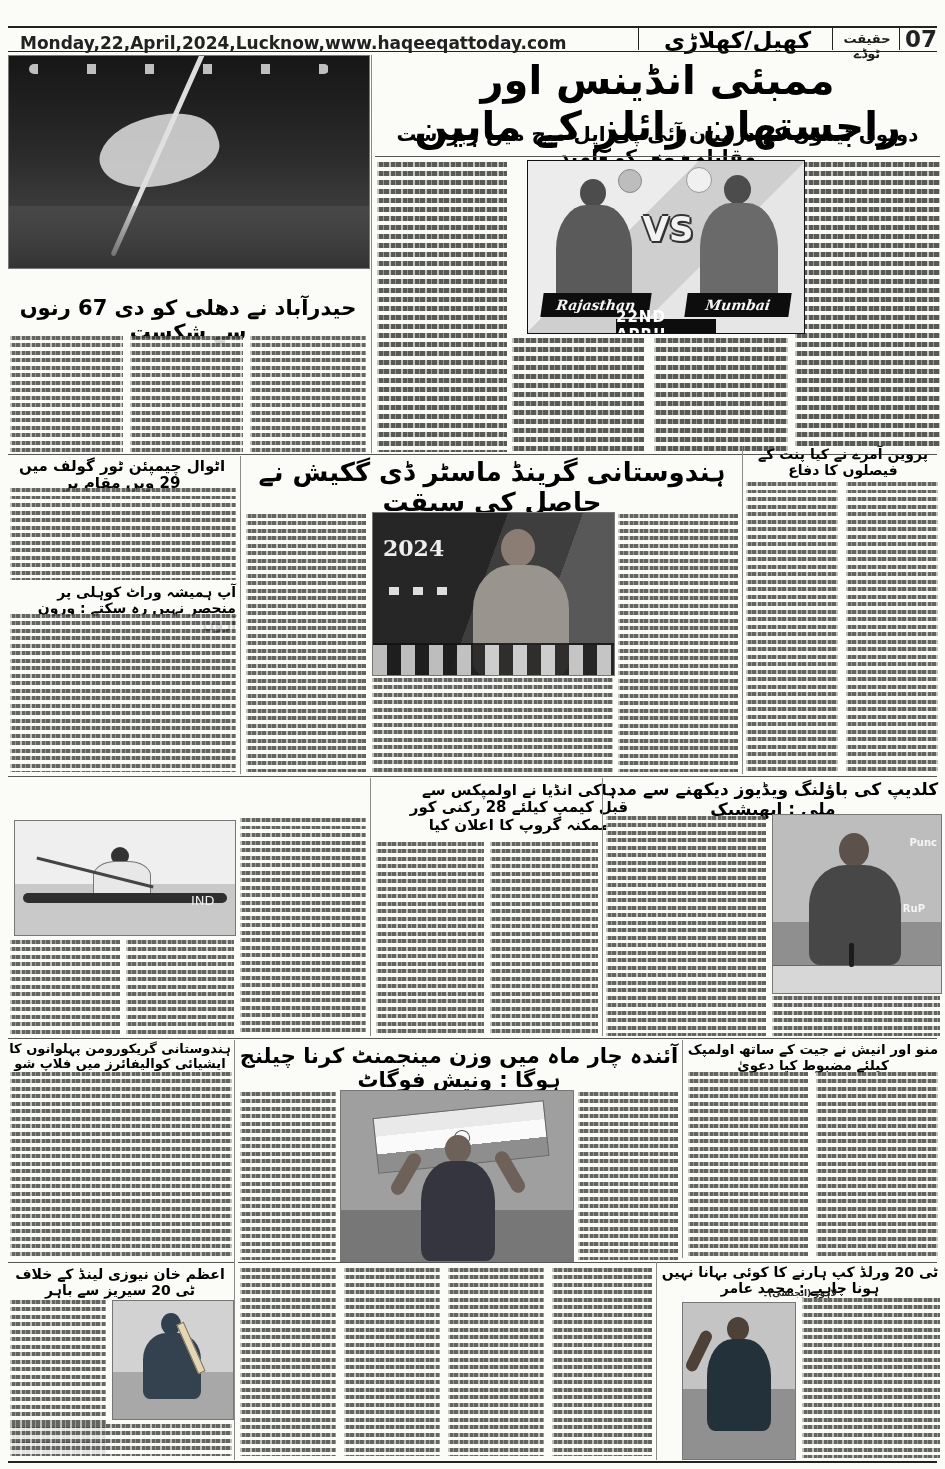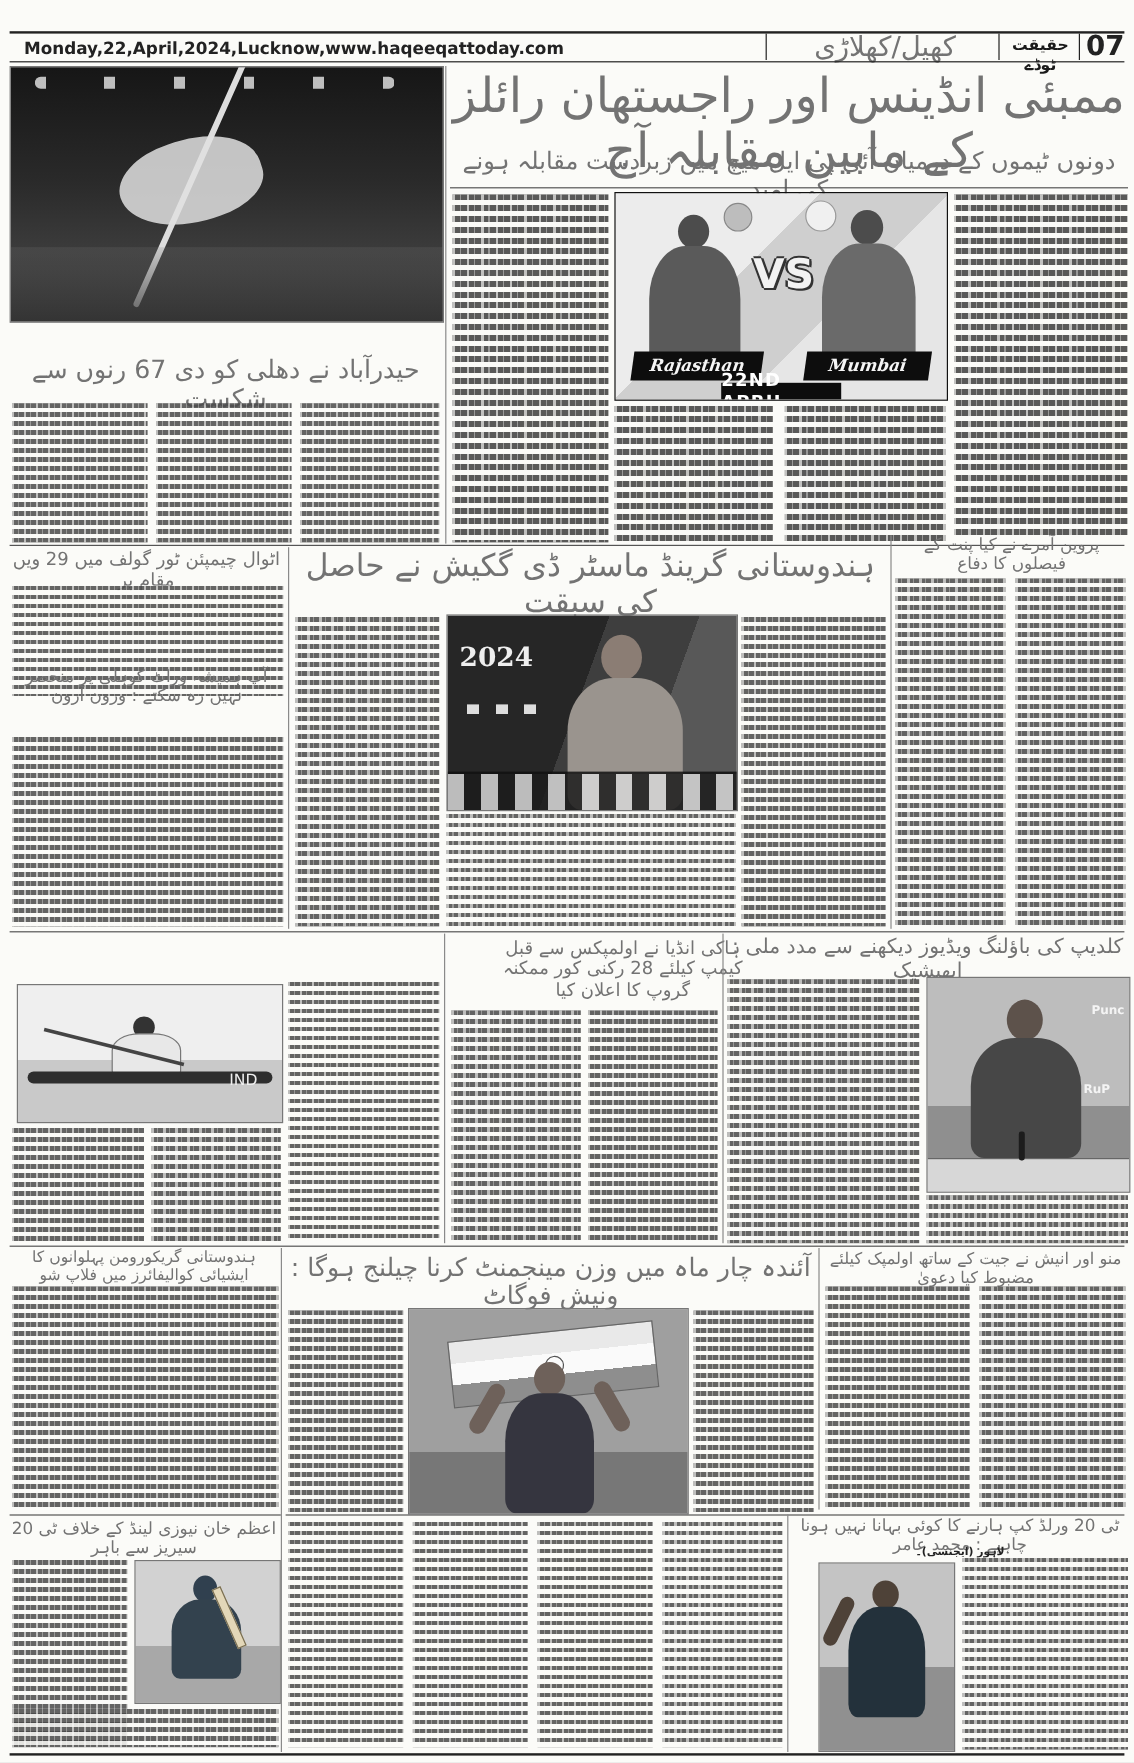--- a/index.html
+++ b/index.html
@@ -1,20 +1,20 @@
 <!DOCTYPE html>
 <html lang="ur"><head>
 <meta charset="utf-8">
 <style>
   html,body{margin:0;padding:0;background:#d9d9d5;}
   .page{position:relative;width:945px;height:1469px;background:#fbfbf8;margin:0 auto;
         font-family:"DejaVu Sans","Liberation Sans",sans-serif;color:#1a1a1a;overflow:hidden;}
   .abs{position:absolute;}
   .rtl{direction:rtl;unicode-bidi:plaintext;}
-  .hl{font-weight:normal;color:#737373;text-align:center;line-height:1.15;}
+  .hl{font-weight:bold;color:#000000;text-align:center;line-height:1.15;}
   .hr{position:absolute;background:#555;height:1px;}
   .hr2{position:absolute;background:#222;height:2px;}
   .vr{position:absolute;background:#8a8a8a;width:1px;}
   
   .greek{position:absolute;opacity:.85;
     background-image:
       repeating-linear-gradient(90deg, rgba(251,251,248,.65) 0 2px, rgba(251,251,248,0) 2px 6px, rgba(251,251,248,.4) 6px 7px, rgba(251,251,248,0) 7px 12px),
       repeating-linear-gradient(180deg, #3d3d3d 0 5px, #fbfbf8 5px 9px);}
   .greek.fine{background-image:
       repeating-linear-gradient(90deg, rgba(251,251,248,.6) 0 2px, rgba(251,251,248,0) 2px 5px, rgba(251,251,248,.35) 5px 6px, rgba(251,251,248,0) 6px 10px),
@@ -27,21 +27,21 @@
   .plate{position:absolute;background:#0d0d0d;color:#f5f5f5;transform:skewX(-8deg);
          display:flex;align-items:center;justify-content:center;
          font-family:"DejaVu Serif","Liberation Serif",serif;font-weight:bold;font-style:italic;}
 </style>
 </head>
 <body>
 
 <div class="page">
 
   <div class="hr2 abs" style="left:8px;top:26px;width:929px;"></div>
-  <div class="abs" style="left:20px;top:33px;font-size:14px;font-weight:bold;color:#222;">Monday,22,April,2024,Lucknow,www.haqeeqattoday.com</div>
+  <div class="abs" style="left:20px;top:33px;font-size:17px;font-weight:bold;color:#222;">Monday,22,April,2024,Lucknow,www.haqeeqattoday.com</div>
   <div class="abs rtl hl" style="left:645px;top:27px;width:185px;font-size:23px;">کھیل/کھلاڑی</div>
   <div class="vr abs" style="left:638px;top:28px;height:22px;background:#222;"></div>
   <div class="vr abs" style="left:832px;top:28px;height:22px;background:#222;"></div>
   <div class="abs rtl" style="left:838px;top:31px;width:58px;font-size:13px;font-weight:bold;text-align:center;">حقیقت ٹوڈے</div>
   <div class="vr abs" style="left:899px;top:28px;height:22px;background:#222;"></div>
   <div class="abs" style="left:903px;top:26px;width:36px;font-size:23px;font-weight:bold;text-align:center;color:#222;">07</div>
   <div class="hr abs" style="left:8px;top:51px;width:929px;background:#222;"></div>
 
   <div class="photo" style="left:8px;top:55px;width:360px;height:212px;background:linear-gradient(180deg,#161616 0%,#2a2a2a 45%,#4e4e4e 100%);">
     <div class="abs" style="left:20px;top:8px;width:300px;height:10px;background:repeating-linear-gradient(90deg,#e8e8e8 0 9px,transparent 9px 58px);border-radius:5px;opacity:.8;"></div>
@@ -52,21 +52,21 @@
 
   <div class="abs rtl hl" style="left:375px;top:57px;width:565px;font-size:40px;">ممبئی انڈینس اور راجستھان رائلز کے مابین مقابلہ آج</div>
   <div class="abs rtl hl" style="left:375px;top:123px;width:565px;font-size:20px;">دونوں ٹیموں کے درمیان آئی پی ایل میچ میں زبردست مقابلہ ہونے کی امید</div>
   <div class="hr abs" style="left:375px;top:156px;width:565px;"></div>
 
   <div class="greek" style="left:377px;top:162px;width:130px;height:290px;"></div>
   <div class="greek" style="left:795px;top:162px;width:145px;height:286px;"></div>
   <div class="greek" style="left:512px;top:338px;width:132px;height:114px;"></div>
   <div class="greek" style="left:654px;top:338px;width:134px;height:114px;"></div>
 
-  <div class="photo" style="left:512px;top:160px;width:276px;height:172px;border:1px solid #111;
+  <div class="photo" style="left:527px;top:160px;width:276px;height:172px;border:1px solid #111;
        background:linear-gradient(135deg,#ececec 0 38%,#cfcfcf 38% 62%,#e6e6e6 62%);">
     <div class="head" style="left:52px;top:18px;width:26px;height:28px;"></div>
     <div class="sil" style="left:28px;top:44px;width:76px;height:110px;background:#5a5a5a;"></div>
     <div class="head" style="left:196px;top:14px;width:27px;height:29px;"></div>
     <div class="sil" style="left:172px;top:42px;width:78px;height:112px;background:#6a6a6a;"></div>
     <div class="abs" style="left:112px;top:48px;width:56px;font-size:34px;font-weight:bold;text-align:center;color:#f2f2f2;
          text-shadow:-2px 0 #333,2px 0 #333,0 -2px #333,0 2px #333,2px 2px #333;">VS</div>
     <div class="abs" style="left:90px;top:8px;width:22px;height:22px;border-radius:50%;background:#bdbdbd;border:1px solid #888;"></div>
     <div class="abs" style="left:158px;top:6px;width:24px;height:24px;border-radius:50%;background:#f0f0f0;border:1px solid #999;"></div>
     <div class="plate" style="left:14px;top:132px;width:108px;height:24px;font-size:14px;">Rajasthan</div>
@@ -78,21 +78,21 @@
   <div class="abs rtl hl" style="left:8px;top:296px;width:360px;font-size:21px;">حیدرآباد نے دھلی کو دی 67 رنوں سے شکست</div>
   <div class="greek fine" style="left:10px;top:336px;width:113px;height:116px;"></div>
   <div class="greek fine" style="left:130px;top:336px;width:113px;height:116px;"></div>
   <div class="greek fine" style="left:250px;top:336px;width:116px;height:116px;"></div>
 
   <div class="vr abs" style="left:371px;top:55px;height:398px;"></div>
   <div class="hr abs" style="left:8px;top:454px;width:929px;"></div>
 
   <div class="abs rtl hl" style="left:8px;top:458px;width:228px;font-size:15px;">اٹوال چیمپئن ٹور گولف میں 29 ویں مقام پر</div>
   <div class="greek fine" style="left:10px;top:488px;width:226px;height:92px;"></div>
-  <div class="abs rtl hl" style="left:8px;top:556px;width:228px;font-size:14px;">آپ ہمیشہ وراٹ کوہلی پر منحصر نہیں رہ سکتے : ورون آرون</div>
+  <div class="abs rtl hl" style="left:8px;top:584px;width:228px;font-size:14px;text-align:right;">آپ ہمیشہ وراٹ کوہلی پر منحصر نہیں رہ سکتے : ورون آرون</div>
   <div class="greek fine" style="left:10px;top:614px;width:226px;height:158px;"></div>
 
   <div class="vr abs" style="left:240px;top:456px;height:318px;"></div>
 
   <div class="abs rtl hl" style="left:246px;top:458px;width:492px;font-size:26px;">ہندوستانی گرینڈ ماسٹر ڈی گکیش نے حاصل کی سبقت</div>
   <div class="greek fine" style="left:246px;top:514px;width:120px;height:258px;"></div>
   <div class="greek fine" style="left:618px;top:514px;width:120px;height:258px;"></div>
   <div class="photo" style="left:372px;top:512px;width:241px;height:162px;background:linear-gradient(110deg,#262626 0 45%,#3e3e3e 45% 70%,#585858 70%);">
     <div class="abs" style="left:10px;top:22px;color:#eee;font-size:22px;font-weight:bold;font-family:'DejaVu Serif','Liberation Serif',serif;">2024</div>
     <div class="head" style="left:128px;top:16px;width:34px;height:38px;background:#8b7d74;"></div>

